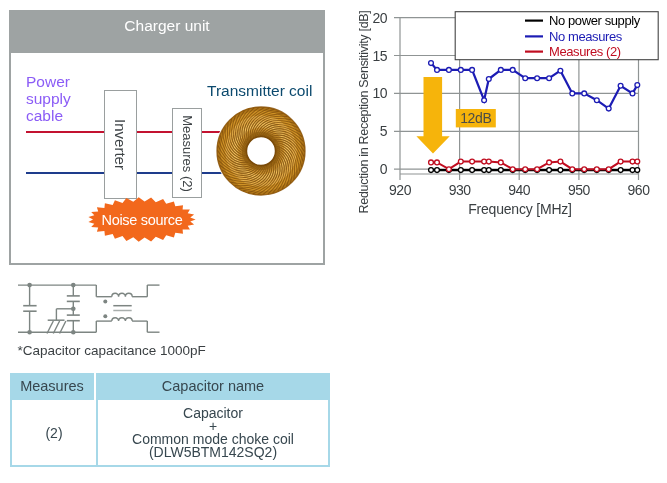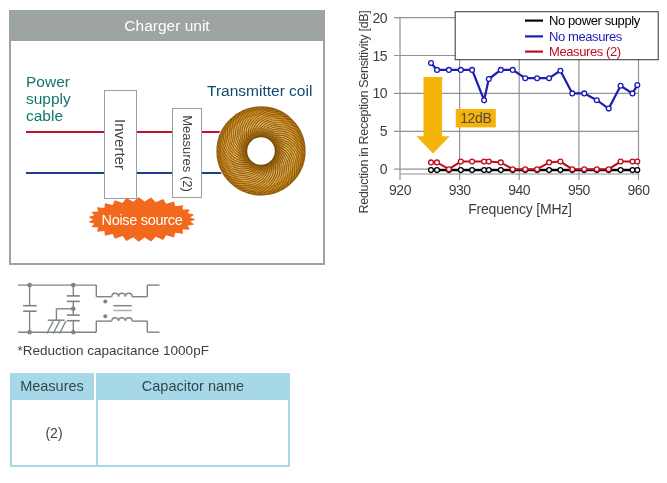--- a/index.html
+++ b/index.html
@@ -2,26 +2,26 @@
 <html><head><meta charset="utf-8">
 <style>
 * { margin:0; padding:0; box-sizing:border-box; }
 html,body { background:#fff; }
 body { font-family:"Liberation Sans", sans-serif; width:667px; height:483px; position:relative; overflow:hidden; }
 .abs { position:absolute; }
 </style></head>
 <body>
 
 <div class="abs" style="left:9px;top:10px;width:316px;height:255px;border:2px solid #9ea3a3;"></div>
-<div class="abs" style="left:9px;top:10px;width:316px;height:31px;background:#9ea3a3;color:#fff;font-size:15.5px;line-height:31px;text-align:center;">Charger unit</div>
+<div class="abs" style="left:9px;top:10px;width:316px;height:43px;background:#9ea3a3;color:#fff;font-size:15.5px;line-height:31px;text-align:center;">Charger unit</div>
 
 <div class="abs" style="left:26px;top:131px;width:198px;height:2.4px;background:#c31230;"></div>
 <div class="abs" style="left:26px;top:172px;width:198px;height:2.4px;background:#1e3c8c;"></div>
 
-<div class="abs" style="left:26px;top:72.5px;font-size:15.5px;line-height:17.3px;color:#0f766e;">Power<br>supply<br>cable</div>
+<div class="abs" style="left:26px;top:72.5px;font-size:15.5px;line-height:17.3px;color:#8b5cf6;">Power<br>supply<br>cable</div>
 
 <div class="abs" style="left:207px;top:82px;font-size:15.5px;color:#0c4a6e;">Transmitter coil</div>
 
 <div class="abs" style="left:104px;top:90px;width:33px;height:109px;background:#fff;border:1px solid #9a9f9f;"></div>
 <div class="abs" style="left:104px;top:90px;width:33px;height:109px;display:flex;align-items:center;justify-content:center;">
     <span style="transform:rotate(90deg);white-space:nowrap;font-size:15px;color:#3f4447;">Inverter</span>
   </div>
 
 <div class="abs" style="left:172px;top:108px;width:30px;height:90px;background:#fff;border:1px solid #9a9f9f;"></div>
 <div class="abs" style="left:172px;top:108px;width:30px;height:90px;display:flex;align-items:center;justify-content:center;">
@@ -188,29 +188,32 @@
     <line x1="113.3" y1="310.5" x2="131.7" y2="310.5" stroke="#a8aeac" stroke-width="1.5"></line>
     <circle cx="29.6" cy="285.1" r="2.3" fill="#7d8582"></circle>
     <circle cx="73.3" cy="285.1" r="2.3" fill="#7d8582"></circle>
     <circle cx="29.6" cy="332.2" r="2.3" fill="#7d8582"></circle>
     <circle cx="73.3" cy="332.2" r="2.3" fill="#7d8582"></circle>
     <circle cx="73.3" cy="308.8" r="2.3" fill="#7d8582"></circle>
     <circle cx="105.3" cy="301.4" r="2.0" fill="#7d8582"></circle>
     <circle cx="105.3" cy="316.3" r="2.0" fill="#7d8582"></circle>
   </svg>
 
-<div class="abs" style="left:17.5px;top:342.5px;font-size:13.5px;color:#3a3f42;">*Reduction capacitance 1000pF</div>
-
-<div class="abs" style="left:10px;top:373px;width:280px;border-radius:25px;">
+<div class="abs" style="left:17.5px;top:342.5px;font-size:13.5px;color:#3a3f42;">*Capacitor capacitance 1000pF</div>
+
+<div class="abs" style="left:10px;top:373px;width:320px;border-radius:25px;">
   <div style="display:flex;height:27px;background:#a6d8e8;color:#37474f;font-size:14.5px;text-align:center;">
     <div style="width:86px;line-height:27px;border-right:2px solid #fff;">Measures</div>
     <div style="flex:1;line-height:27px;">Capacitor name</div>
   </div>
   <div style="display:flex;height:67px;border:2px solid #a6d8e8;border-top:0;font-size:14px;color:#37474f;text-align:center;">
     <div style="width:86px;border-right:2px solid #a6d8e8;display:flex;align-items:center;justify-content:center;">(2)</div>
+    <div style="flex:1;display:flex;align-items:center;justify-content:center;">
+        <div style="line-height:13px;">Capacitor<br>+<br>Common mode choke coil<br>(DLW5BTM142SQ2)</div>
+      </div>
   </div>
 </div>
 
 <svg style="position:absolute;left:340px;top:0" width="327" height="230" viewBox="0 0 327 230">
 <line x1="54" y1="169.2" x2="298.5" y2="169.2" stroke="#8f9494" stroke-width="1.2"></line>
     <line x1="54" y1="131.3" x2="298.5" y2="131.3" stroke="#8f9494" stroke-width="1.2"></line>
     <line x1="54" y1="93.4" x2="298.5" y2="93.4" stroke="#8f9494" stroke-width="1.2"></line>
     <line x1="54" y1="55.5" x2="298.5" y2="55.5" stroke="#8f9494" stroke-width="1.2"></line>
     <line x1="54" y1="17.6" x2="298.5" y2="17.6" stroke="#8f9494" stroke-width="1.2"></line>
     <line x1="60.0" y1="17.6" x2="60.0" y2="180" stroke="#8f9494" stroke-width="1.2"></line>

